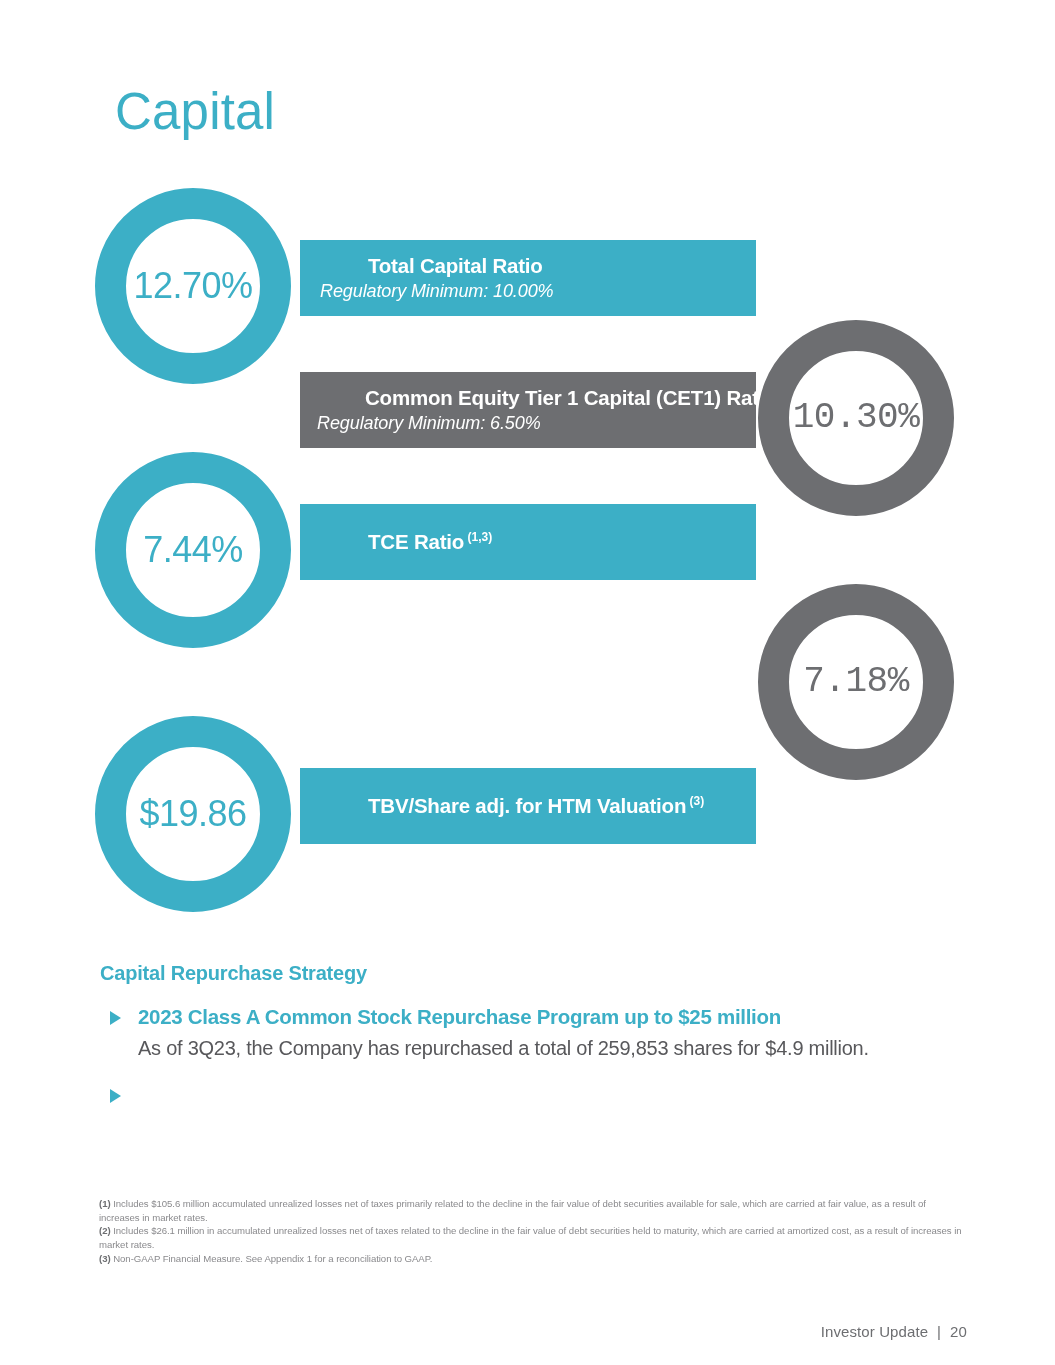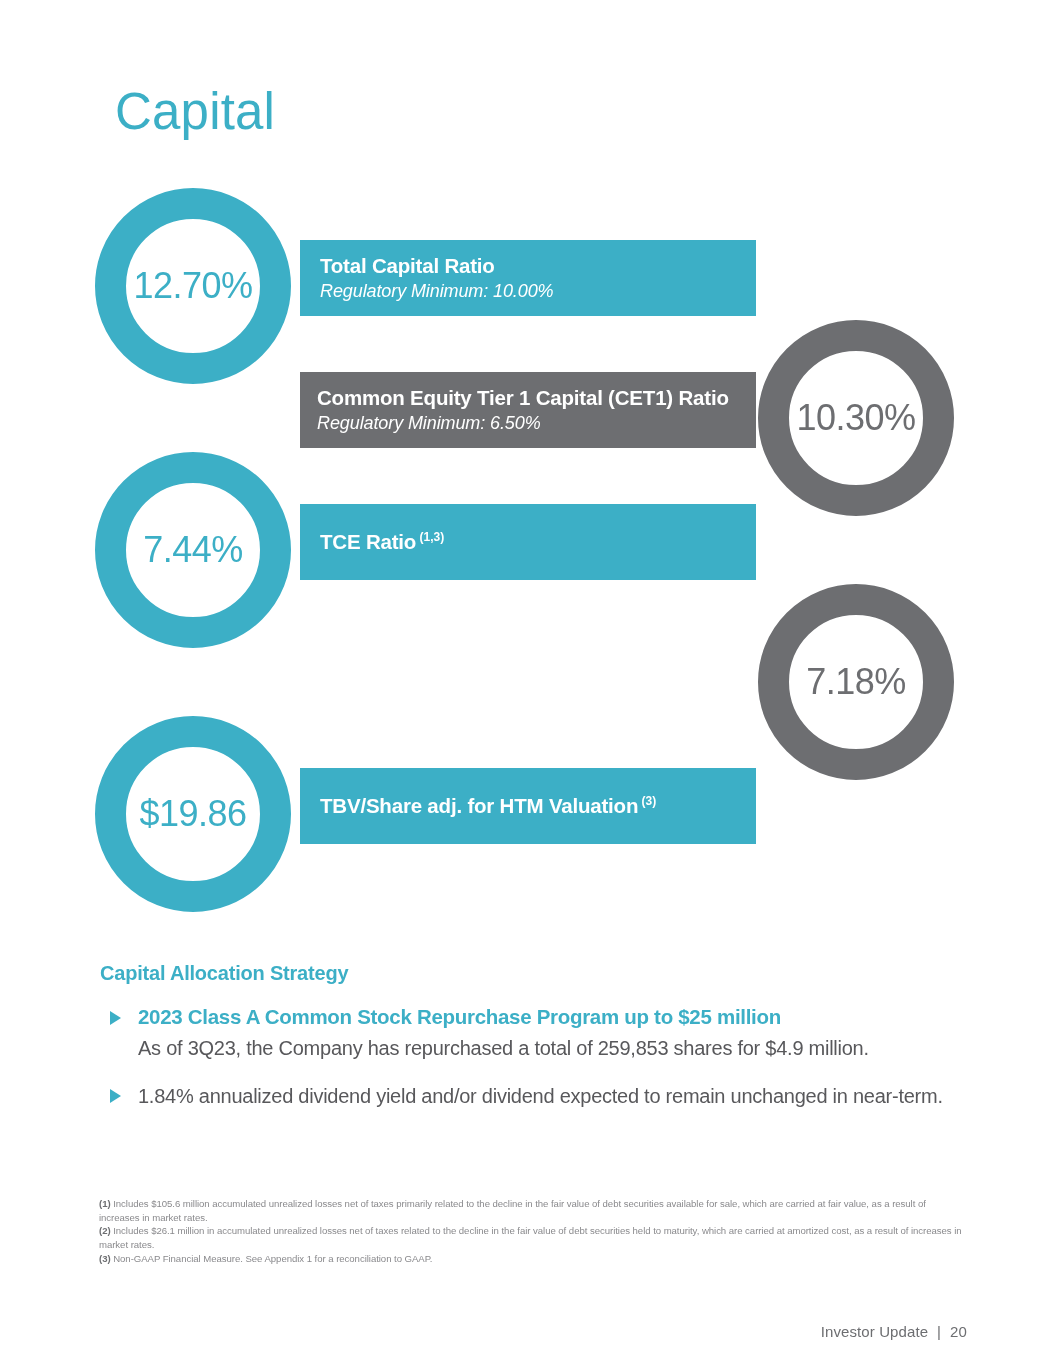--- a/index.html
+++ b/index.html
@@ -57,20 +57,21 @@
   .metric-bar.teal { background: #3CAFC6; }
   .metric-bar.gray { background: #6D6E71; }
 
   .metric-label {
     font-size: 20.5px;
     font-weight: bold;
     color: #ffffff;
     line-height: 1.18;
     letter-spacing: -0.2px;
     white-space: nowrap;
+    margin-left: 48px;
   }
   .metric-label .sup {
     font-size: 12px;
     vertical-align: super;
     font-weight: bold;
     letter-spacing: 0;
   }
   .metric-sub {
     font-size: 18px;
     font-style: italic;
@@ -102,21 +103,21 @@
   .metric-circle.at-right { left: 758px; }
 
   .metric-value {
     font-size: 36px;
     font-weight: 300;
     line-height: 1;
     letter-spacing: -0.5px;
     white-space: nowrap;
   }
   .metric-circle.teal .metric-value { color: #3CAFC6; }
-  .metric-circle.gray .metric-value { color: #6D6E71; }
+  .metric-circle.gray .metric-value { color: #6D6E71; font-family: Liberation Mono, monospace; }
 
   
   #strategy {
     position: absolute;
     left: 100px;
     top: 962px;
     width: 880px;
   }
   #strategy-heading {
     font-size: 20px;
@@ -223,30 +224,29 @@
       <div class="metric-bar teal left-circle">
         <div class="metric-label">TBV/Share adj. for HTM Valuation<span class="sup"> (3)</span></div>
       </div>
       <div class="metric-circle teal at-left">
         <div class="metric-value">$19.86</div>
       </div>
     </div>
   </div>
 
 <div id="strategy">
-  <div id="strategy-heading">Capital Allocation Strategy</div>
+  <div id="strategy-heading">Capital Repurchase Strategy</div>
   <div id="strategy-bullets">
       <div class="bullet">
         <span class="bullet-marker"></span>
         <div class="bullet-title">2023 Class A Common Stock Repurchase Program up to $25 million</div>
         <div class="bullet-body">As of 3Q23, the Company has repurchased a total of 259,853 shares for $4.9 million.</div>
       </div>
       <div class="bullet">
         <span class="bullet-marker"></span>
-        <div class="bullet-body">1.84% annualized dividend yield and/or dividend expected to remain unchanged in near-term.</div>
       </div>
     </div>
 </div>
 
 <div id="footnotes">
     <p><b>(1)</b><span> Includes $105.6 million accumulated unrealized losses net of taxes primarily related to the decline in the fair value of debt securities available for sale, which are carried at fair value, as a result of increases in market rates.</span></p>
     <p><b>(2)</b><span> Includes $26.1 million in accumulated unrealized losses net of taxes related to the decline in the fair value of debt securities held to maturity, which are carried at amortized cost, as a result of increases in market rates.</span></p>
     <p><b>(3)</b><span> Non-GAAP Financial Measure. See Appendix 1 for a reconciliation to GAAP.</span></p>
   </div>
 

